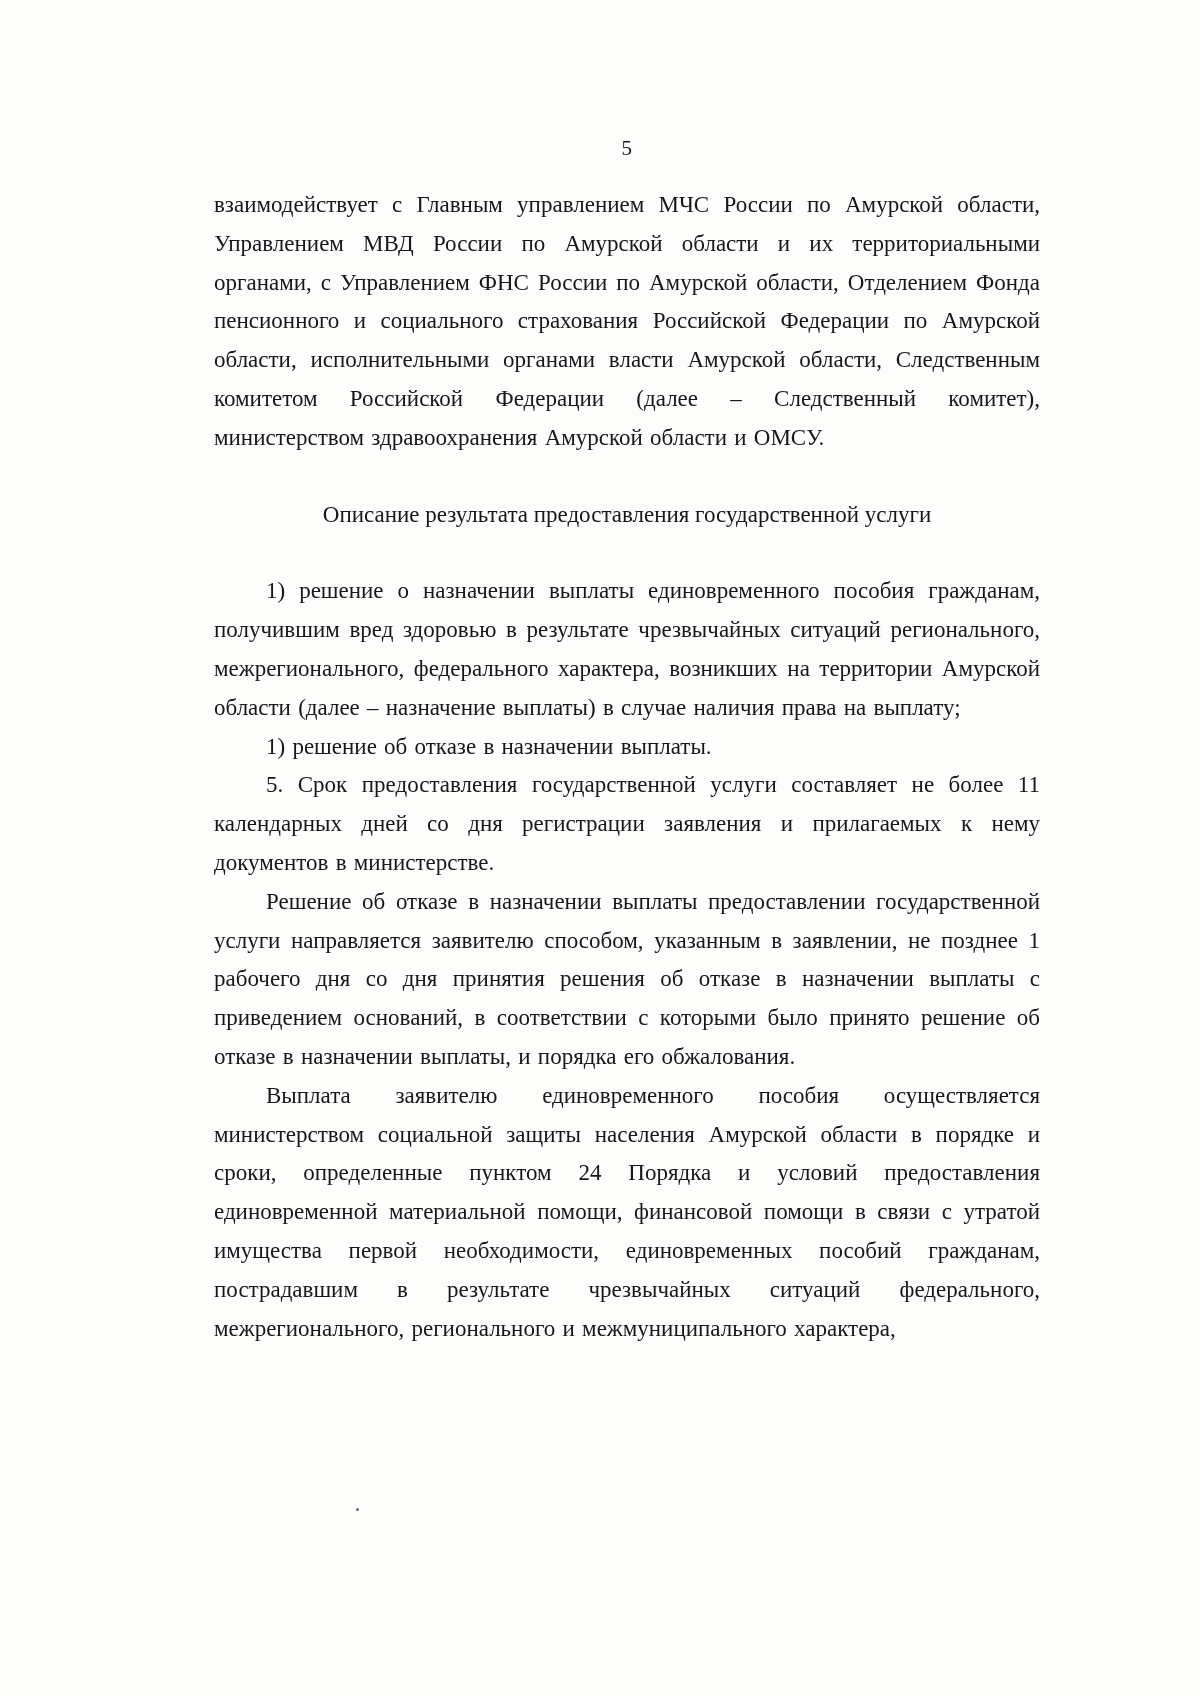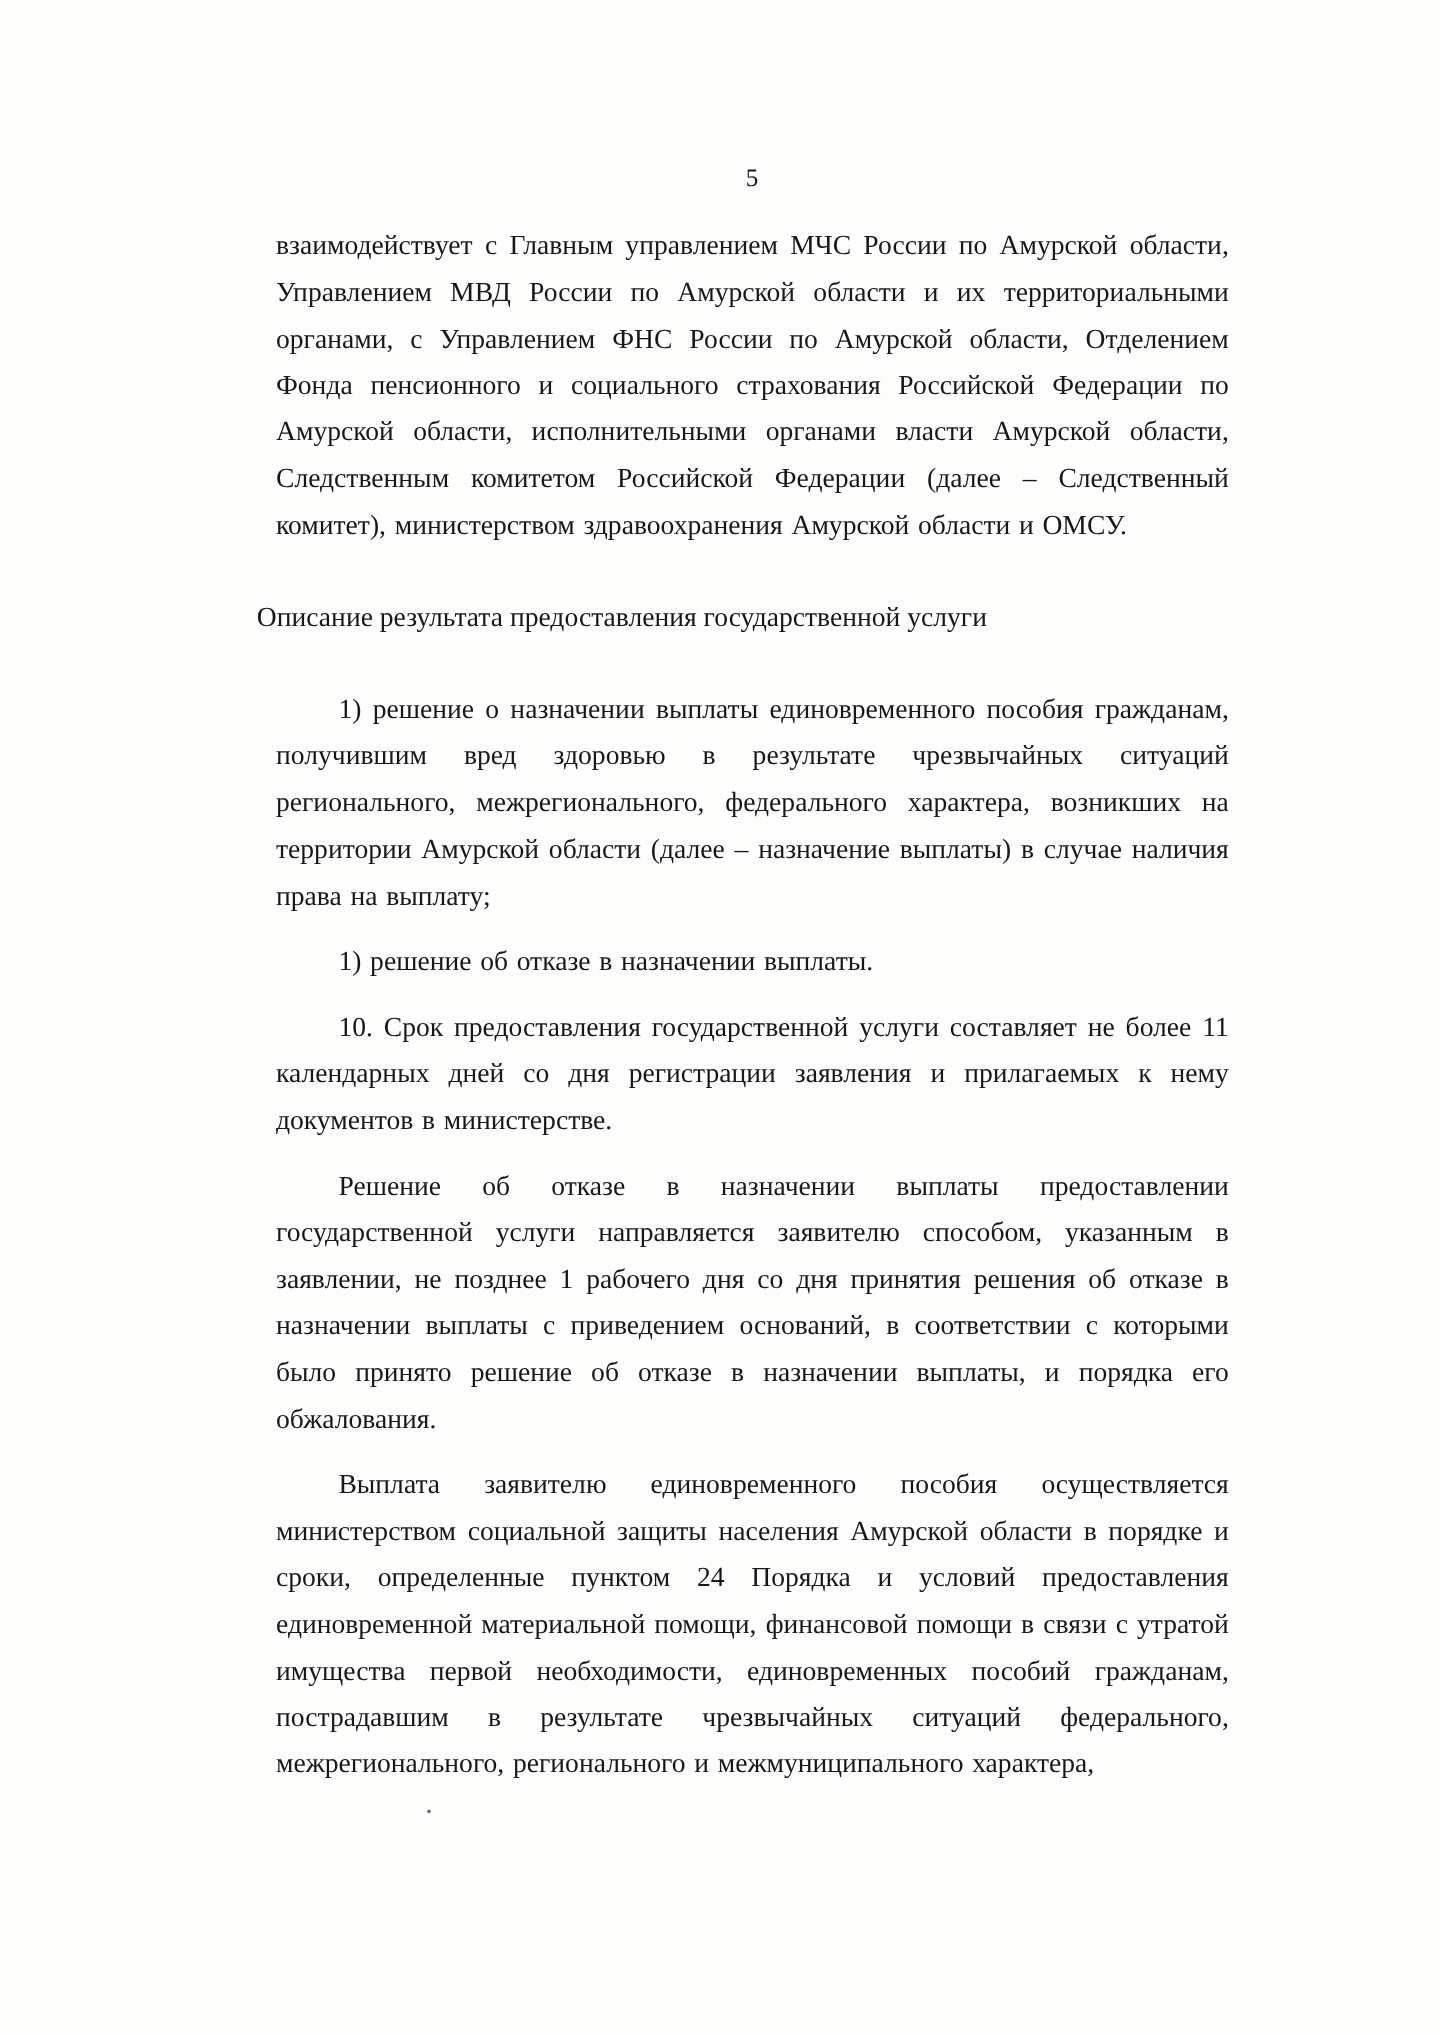--- a/index.html
+++ b/index.html
@@ -27,31 +27,31 @@
     letter-spacing: 0.5px;
   }
   .content {
     width: 100%;
   }
   .para {
     font-size: 23px;
     line-height: 38.8px;
     text-align: justify;
     text-justify: inter-word;
-    margin: 16px;
+    margin: 0;
     text-indent: 52px;
     word-spacing: 1.5px;
   }
   .para.no-indent {
     text-indent: 0;
   }
   .heading {
     font-size: 23px;
     line-height: 38.8px;
-    text-align: left;
+    text-align: center;
     font-weight: normal;
     margin: 38px 0 38px 0;
   }
   .artifact-dot {
     position: absolute;
     left: 356px;
     top: 1508px;
     width: 3px;
     height: 3px;
     border-radius: 50%;
@@ -71,21 +71,21 @@
 
 
     <h2 class="heading">Описание результата предоставления государственной услуги</h2>
 
 
     <p class="para">1) решение о назначении выплаты единовременного пособия гражданам, получившим вред здоровью в результате чрезвычайных ситуаций регионального, межрегионального, федерального характера, возникших на территории Амурской области (далее – назначение выплаты) в случае наличия права на выплату;</p>
 
     <p class="para">1) решение об отказе в назначении выплаты.</p>
 
 
-    <p class="para">10. Срок предоставления государственной услуги составляет не более 11 календарных дней со дня регистрации заявления и прилагаемых к нему документов в министерстве.</p>
+    <p class="para">5. Срок предоставления государственной услуги составляет не более 11 календарных дней со дня регистрации заявления и прилагаемых к нему документов в министерстве.</p>
 
 
     <p class="para">Решение об отказе в назначении выплаты предоставлении государственной услуги направляется заявителю способом, указанным в заявлении, не позднее 1 рабочего дня со дня принятия решения об отказе в назначении выплаты с приведением оснований, в соответствии с которыми было принято решение об отказе в назначении выплаты, и порядка его обжалования.</p>
 
     <p class="para">Выплата заявителю единовременного пособия осуществляется министерством социальной защиты населения Амурской области в порядке и сроки, определенные пунктом 24 Порядка и условий предоставления единовременной материальной помощи, финансовой помощи в связи с утратой имущества первой необходимости, единовременных пособий гражданам, пострадавшим в результате чрезвычайных ситуаций федерального, межрегионального, регионального и межмуниципального характера,</p>
 
   </div>
 
   <div class="artifact-dot"></div>
 

